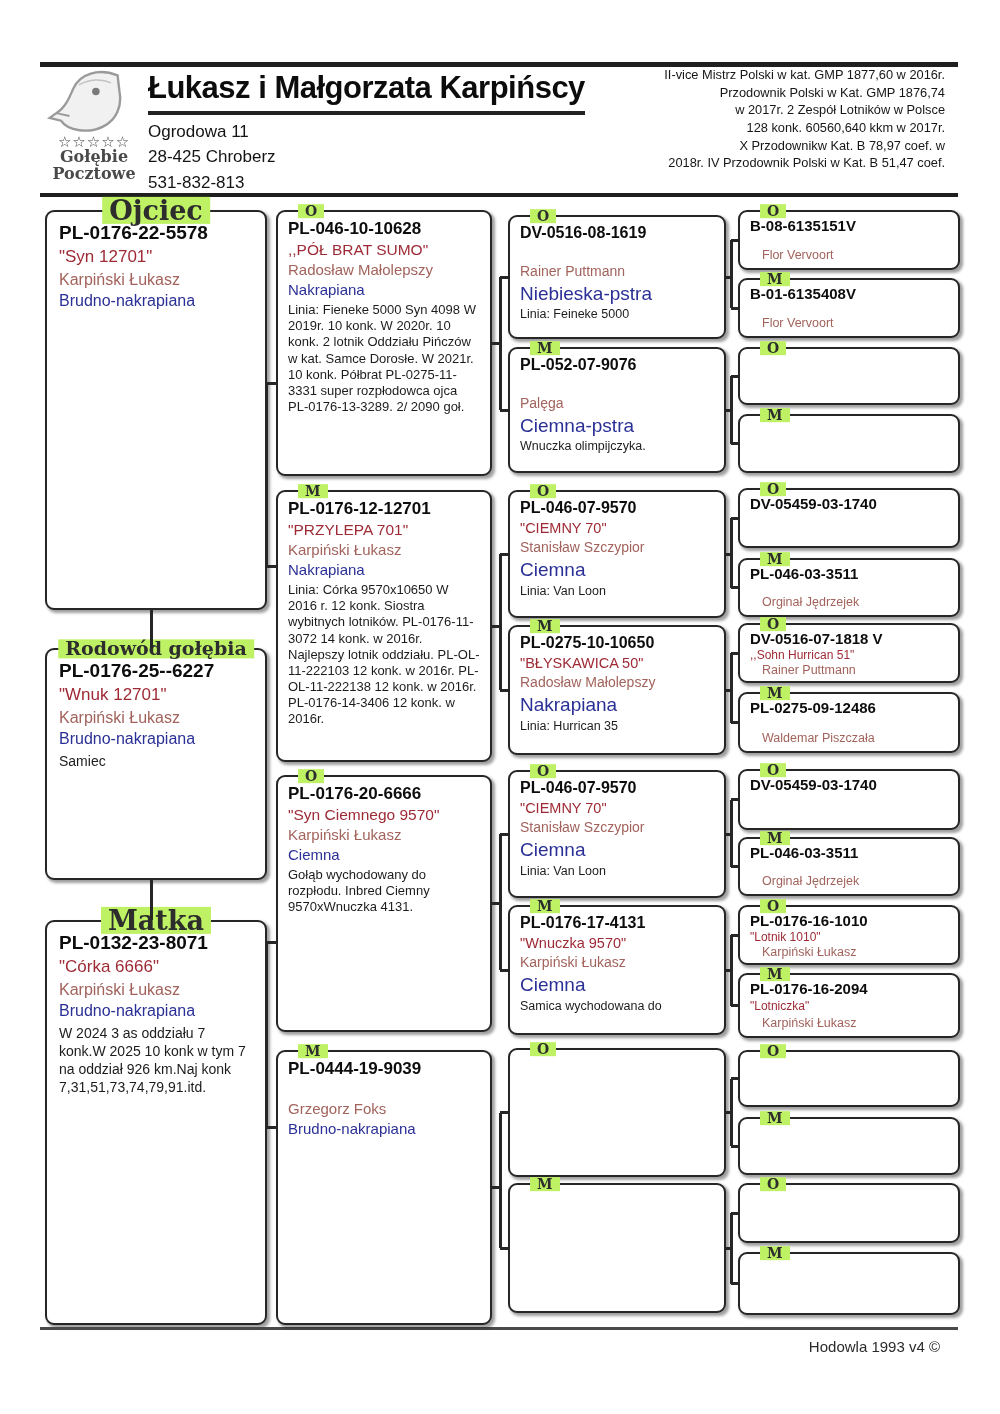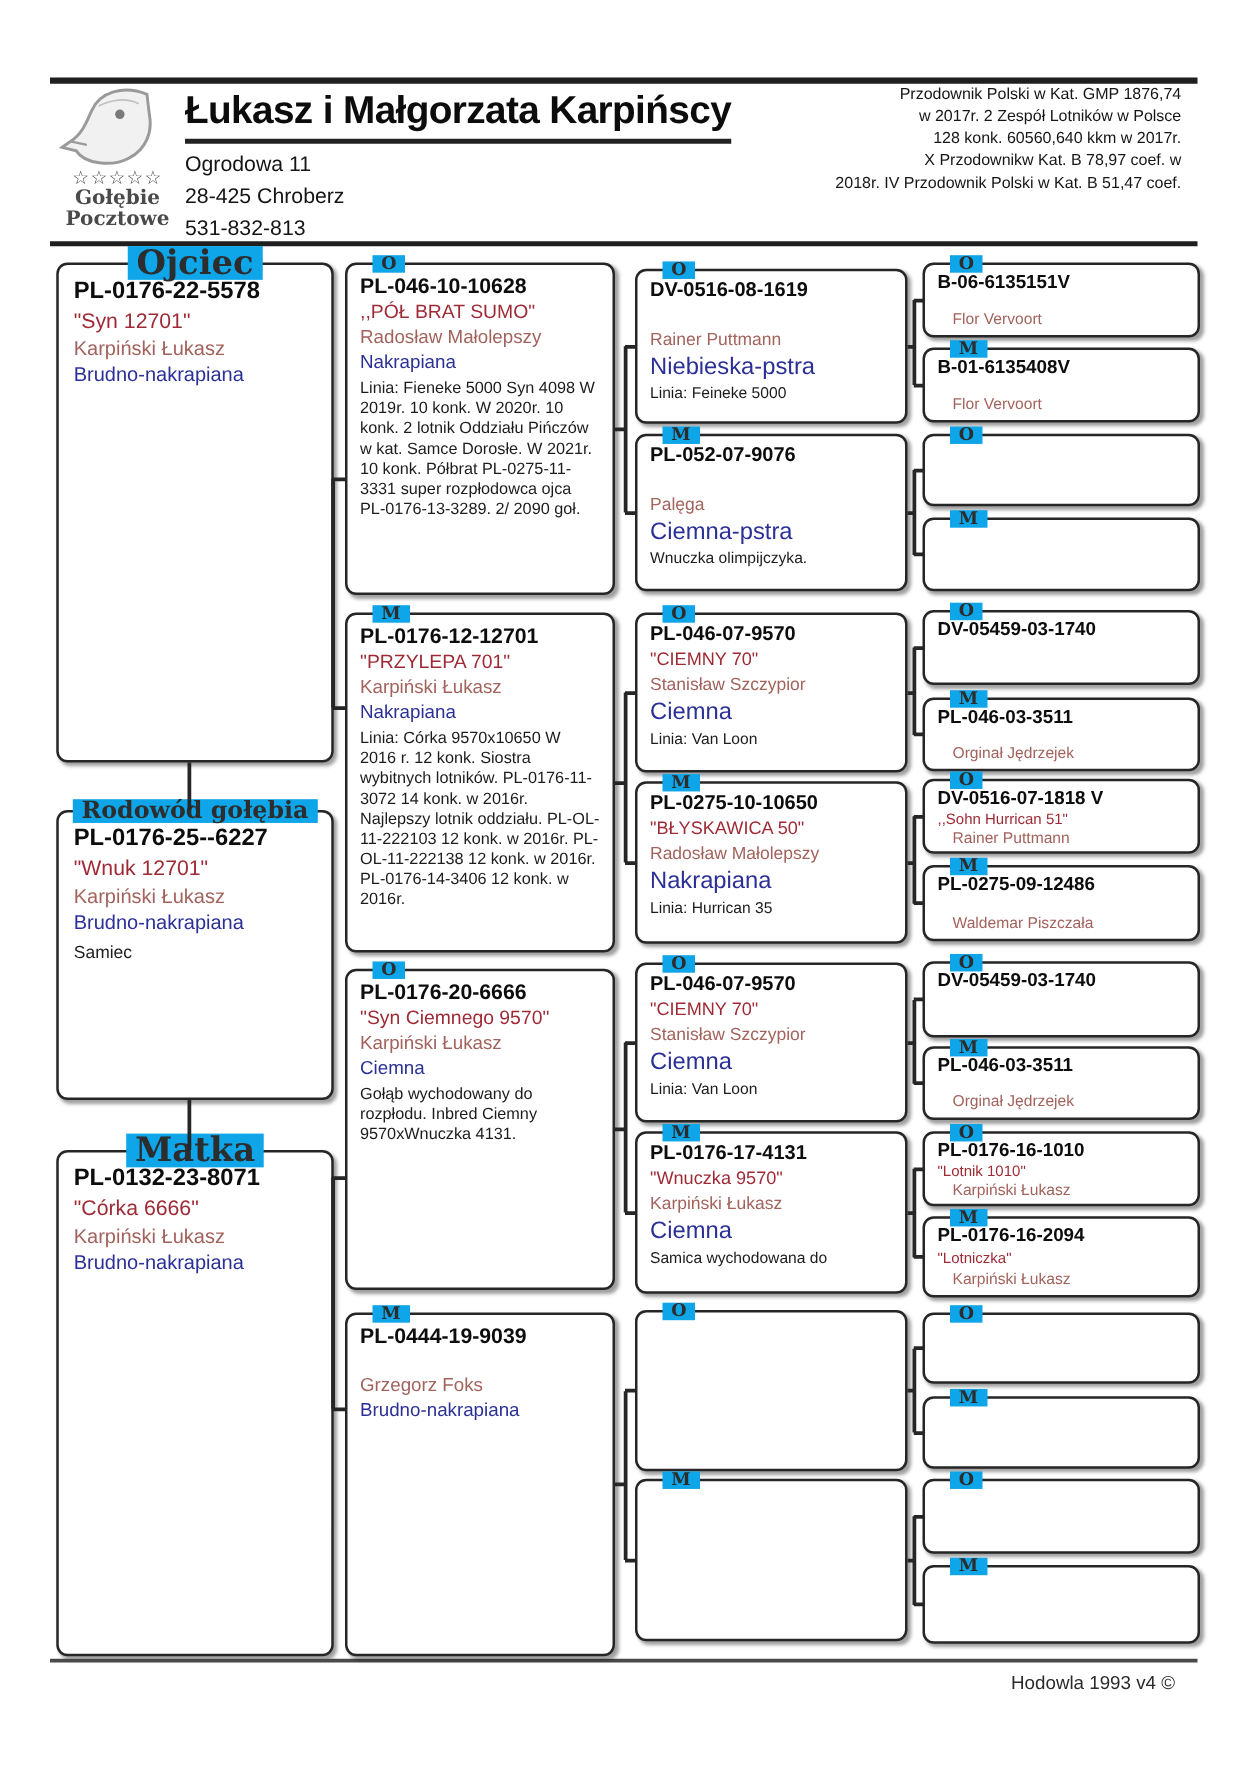--- a/index.html
+++ b/index.html
@@ -12,21 +12,21 @@
   #logo .lname{font-family:"DejaVu Serif",serif;font-weight:bold;font-size:16px;color:#4a4a4a;line-height:1.05;}
   #title{position:absolute;left:148px;top:70px;font-size:31px;font-weight:bold;letter-spacing:-.5px;
          color:#0c0c0c;padding-bottom:5px;border-bottom:4px solid #222;white-space:nowrap;}
   #address{position:absolute;left:148px;top:121px;font-size:17px;line-height:1.32;color:#141414;}
   #address div{margin-bottom:3px;}
   #achv{position:absolute;right:55px;top:66px;width:430px;text-align:right;
         font-size:12.8px;line-height:1.38;color:#161616;}
   
   .box{position:absolute;background:#fff;border:2px solid #262626;border-radius:9px;
        box-shadow:2.5px 2.5px 3px rgba(0,0,0,.38);box-sizing:border-box;padding:6px 10px;}
-  .box-label{position:absolute;top:0;transform:translateY(-56%);background:#0ea5e9;padding:0 7px;
+  .box-label{position:absolute;top:0;transform:translateY(-56%);background:#bef264;padding:0 7px;
        font-family:"DejaVu Serif",serif;font-weight:bold;color:#2d2d2d;line-height:1;}
   .om{left:20px;font-size:14px;}
   .center-label{left:50%;transform:translate(-50%,-56%);font-size:27px;white-space:nowrap;}
   .small-center{font-size:19px;}
   .ring{font-weight:bold;color:#0d0d0d;}
   .name{color:#9e2a35;}
   .owner{color:#a2635c;}
   .colorline{color:#2b3096;}
   .desc{color:#1c1c1c;}
   .line{min-height:1.25em;}
@@ -81,20 +81,21 @@
 
   <div id="title">Łukasz i Małgorzata Karpińscy</div>
 
   <div id="address">
     <div>Ogrodowa 11</div>
     <div>28-425 Chroberz</div>
     <div>531-832-813</div>
   </div>
 
   <div id="achv">
+    <div>II-vice Mistrz Polski w kat. GMP 1877,60 w 2016r.</div>
     <div>Przodownik Polski w Kat. GMP 1876,74</div>
     <div>w 2017r. 2 Zespół Lotników w Polsce</div>
     <div>128 konk. 60560,640 kkm w 2017r.</div>
     <div>X Przodownikw Kat. B 78,97 coef. w</div>
     <div>2018r. IV Przodownik Polski w Kat. B 51,47 coef.</div>
   </div>
 
   <div class="bar" style="left:40px;top:193px;width:918px;height:4px;"></div>
 
   <div class="box g1" style="left:45px;top:210px;width:222px;height:400px;">
@@ -114,20 +115,21 @@
     <div class="colorline line">Brudno-nakrapiana</div>
     <div class="desc">Samiec</div>
   </div>
 
   <div class="box g1" style="left:45px;top:920px;width:222px;height:405px;">
     <span class="box-label center-label">Matka</span>
     <div class="ring line">PL-0132-23-8071</div>
     <div class="name line">"Córka 6666"</div>
     <div class="owner line">Karpiński Łukasz</div>
     <div class="colorline line">Brudno-nakrapiana</div>
+    <div class="desc">W 2024 3 as oddziału 7 konk.W 2025 10 konk w tym 7 na oddział 926 km.Naj konk 7,31,51,73,74,79,91.itd.</div>
   </div>
 
   <div id="footline"></div>
   <div id="credit">Hodowla 1993 v4 ©</div>
 <div class="box g2" style="left: 276px; top: 210px; width: 216px; height: 266px;">
     <span class="box-label om">O</span>
     <div class="ring line">PL-046-10-10628</div>
     <div class="name line">,,PÓŁ BRAT SUMO"</div>
     <div class="owner line">Radosław Małolepszy</div>
     <div class="colorline line">Nakrapiana</div>
@@ -216,21 +218,21 @@
     <div class="box g3" style="left: 508px; top: 1183px; width: 218px; height: 130px;">
     <span class="box-label om">M</span>
     <div class="ring line"></div>
     <div class="name line"></div>
     <div class="owner line"></div>
     <div class="colorline line"></div>
     <div class="desc"></div>
   </div>
     <div class="box g4" style="left: 738px; top: 210px; width: 222px; height: 60px;">
     <span class="box-label om">O</span>
-    <div class="ring line">B-06-6135151V</div>
+    <div class="ring line">B-08-6135151V</div>
 
     <div class="owner line">Flor Vervoort</div>
 
   </div>
     <div class="box g4" style="left: 738px; top: 278px; width: 222px; height: 60px;">
     <span class="box-label om">M</span>
     <div class="ring line">B-01-6135408V</div>
 
     <div class="owner line">Flor Vervoort</div>
 

